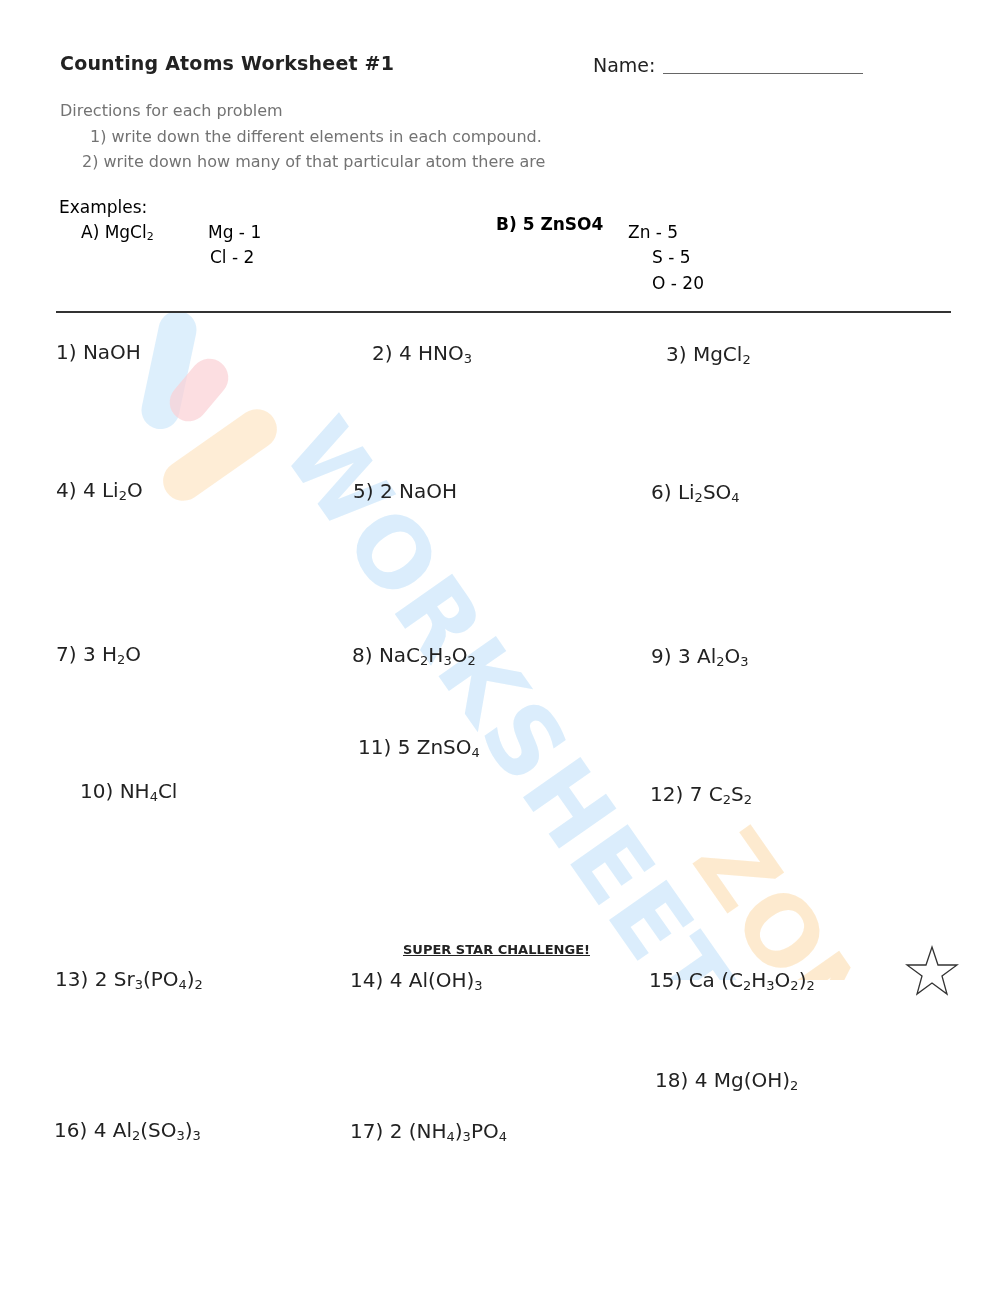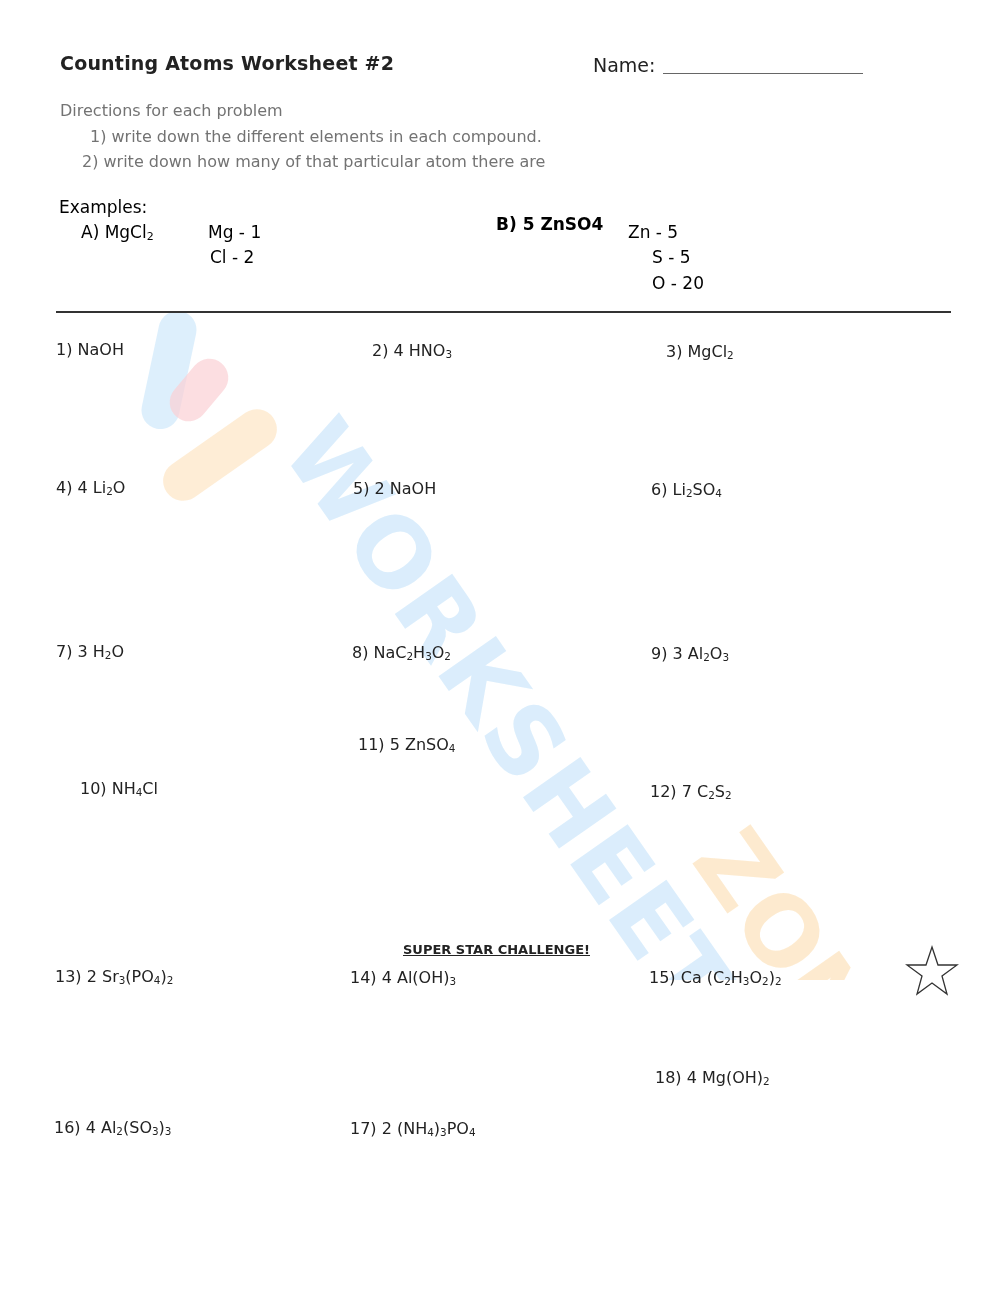--- a/index.html
+++ b/index.html
@@ -5,38 +5,38 @@
   html, body { margin: 0; padding: 0; background: #ffffff; }
   body { width: 1000px; height: 1294px; position: relative; overflow: hidden;
          font-family: "DejaVu Sans", sans-serif; color: #1a1a1a; }
   .abs { position: absolute; white-space: nowrap; }
   .title { left: 60px; top: 52px; font-size: 19px; font-weight: bold; letter-spacing: 0.2px; color: #222; }
   .name-label { left: 593px; top: 54px; font-size: 19px; color: #222; }
   .name-line { left: 663px; top: 73px; width: 200px; height: 0; border-bottom: 1.5px solid #666; }
   .dir { font-size: 16px; color: #737373; }
   .ex { font-size: 17px; color: #000000; }
   .rule { left: 56px; top: 311px; width: 895px; height: 0; border-top: 2px solid #333; }
-  .prob { font-size: 16px; color: #222; text-align: right; }
+  .prob { font-size: 20px; color: #222; text-align: right; }
   .prob sub, .ex sub { font-size: 0.65em; vertical-align: -0.2em; line-height: 0; }
   .challenge { left: 403px; top: 942px; font-size: 13px; font-weight: bold; text-decoration: underline; color: #222; }
   .star { left: 905px; top: 944px; width: 54px; height: 54px; }
   .watermark { left: 130px; top: 300px; width: 760px; height: 680px; pointer-events: none; }
 </style>
 </head>
 <body>
 
 <svg class="abs watermark" viewBox="0 0 760 680">
   <rect x="20" y="10" width="38" height="120" rx="19" fill="#cfe8fb" opacity="0.7" transform="rotate(12 39 70)"></rect>
   <rect x="50" y="55" width="38" height="70" rx="19" fill="#fbd0d4" opacity="0.7" transform="rotate(40 69 90)"></rect>
   <rect x="70" y="90" width="40" height="130" rx="20" fill="#fde6c4" opacity="0.7" transform="rotate(55 90 155)"></rect>
   <text x="150" y="150" font-family="DejaVu Sans, sans-serif" font-size="96" font-weight="bold" fill="#cfe8fb" opacity="0.75" transform="rotate(55 150 150)" letter-spacing="2">WORKSHEET</text>
   <text x="560" y="560" font-family="DejaVu Sans, sans-serif" font-size="96" font-weight="bold" fill="#fde6c4" opacity="0.8" transform="rotate(55 560 560)">ZONE</text>
 </svg>
 
-<div class="abs title">Counting Atoms Worksheet #2</div>
+<div class="abs title">Counting Atoms Worksheet #1</div>
 <div class="abs name-label">Name:</div>
 <div class="abs name-line"></div>
 
 <div class="abs dir" style="left:60px; top:101px;">Directions for each problem</div>
 <div class="abs dir" style="left:82px; top:127px;margin-left:8px;">1) write down the different elements in each compound.</div>
 <div class="abs dir" style="left:82px; top:152px;">2) write down how many of that particular atom there are</div>
 
 <div class="abs ex" style="left:59px; top:197px;">Examples:</div>
 <div class="abs ex" style="left:81px; top:222px;"><span>A) MgCl</span><sub>2</sub></div>
 <div class="abs ex" style="left:208px; top:222px;">Mg - 1</div>

